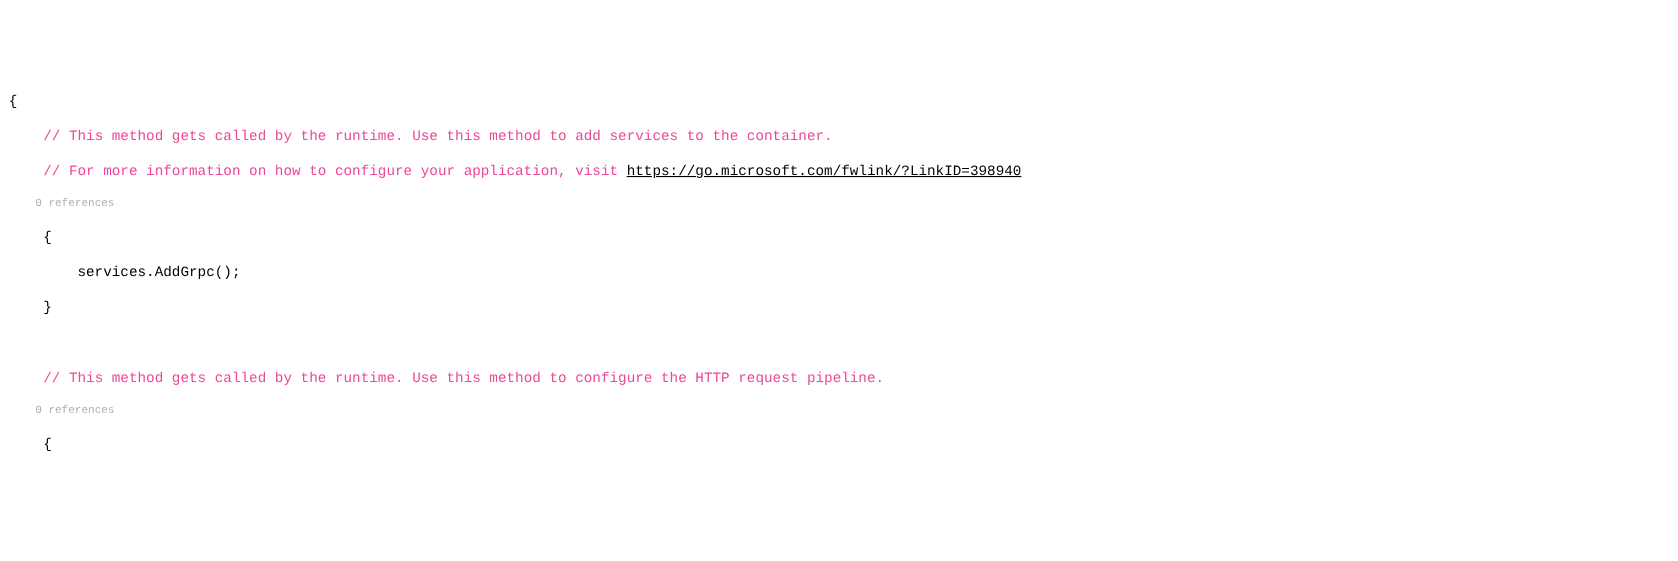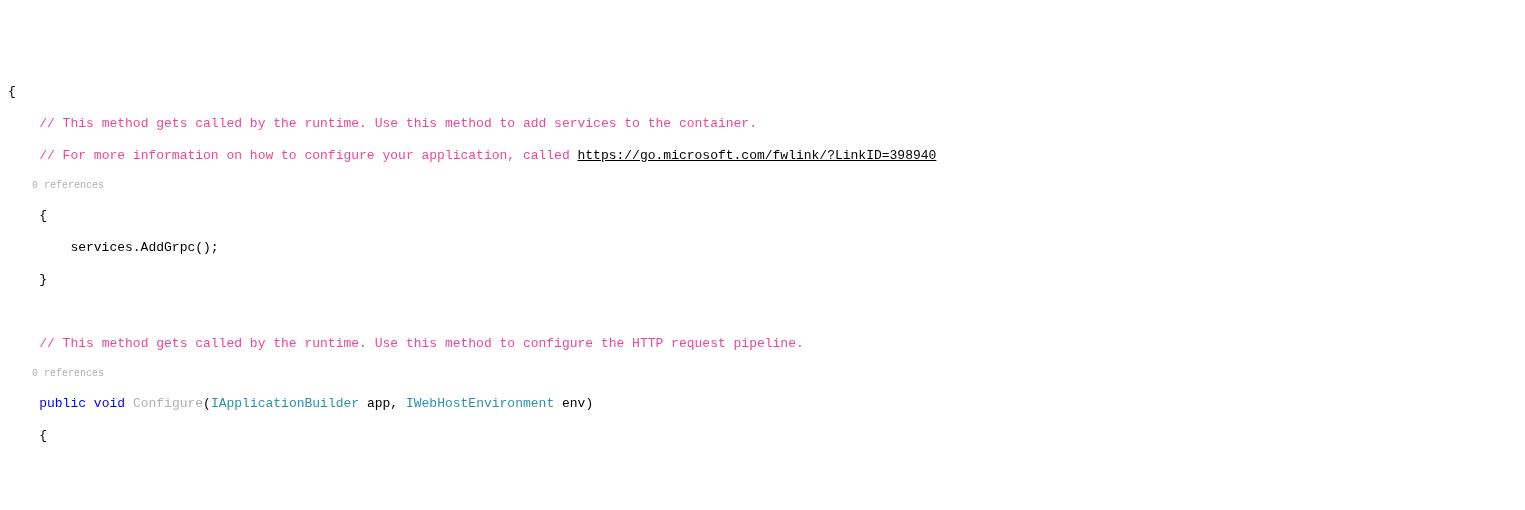--- a/index.html
+++ b/index.html
@@ -38,29 +38,28 @@
     }
   </style>
 </head>
 <body>
 
 
 
 <div class="code-container">
 <span class="line">{</span>
 <span class="line"><span>    </span><span class="comment">// This method gets called by the runtime. Use this method to add services to the container.</span></span>
-<span class="line"><span>    </span><span class="comment">// For more information on how to configure your application, called </span><span class="comment link">https://go.microsoft.com/fwlink/?LinkID=398940</span></span>
+<span class="line"><span>    </span><span class="comment">// For more information on how to configure your application, visit </span><span class="comment link">https://go.microsoft.com/fwlink/?LinkID=398940</span></span>
 <span class="ref-annotation"><span>    </span><span>0 references</span></span>
 <span class="line">    {</span>
 <span class="line">        services.AddGrpc();</span>
 <span class="line">    }</span>
 <span class="line"> </span>
 <span class="line"><span>    </span><span class="comment">// This method gets called by the runtime. Use this method to configure the HTTP request pipeline.</span></span>
 <span class="ref-annotation"><span>    </span><span>0 references</span></span>
-<span class="line"><span>    </span><span class="kw">public</span> <span class="kw">void</span> <span class="method-faded">Configure</span><span>(</span><span class="type">IApplicationBuilder</span><span> app, </span><span class="type">IWebHostEnvironment</span><span> env)</span></span>
 <span class="line">    {</span>
 
 
 
 
 
 
 
 
 

